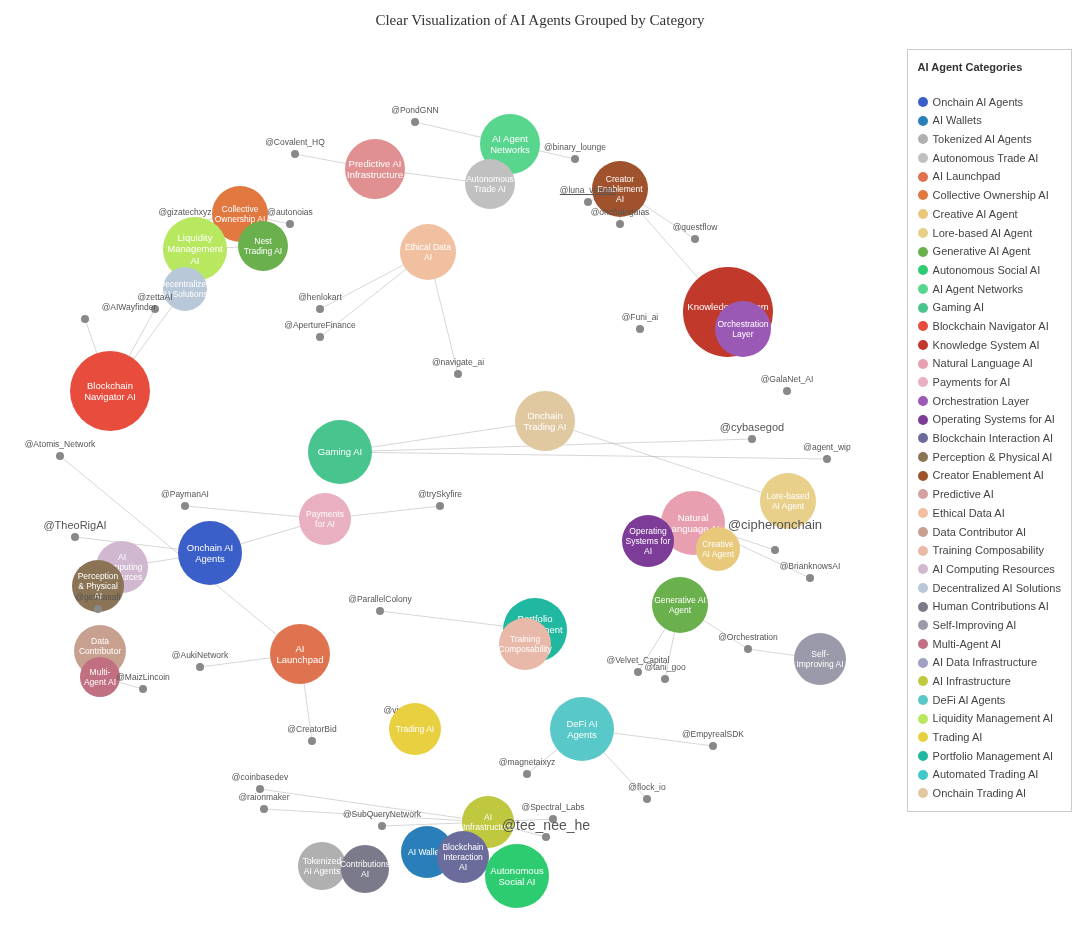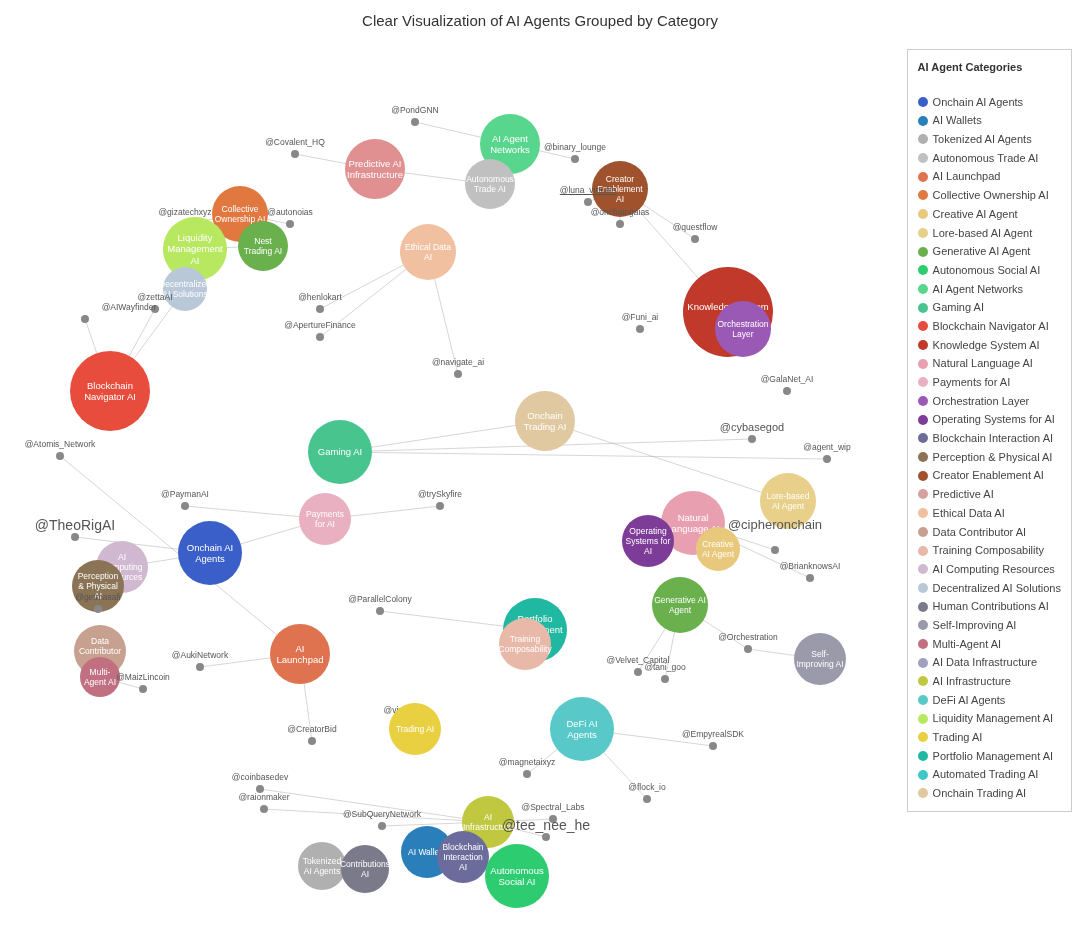--- a/index.html
+++ b/index.html
@@ -10,20 +10,21 @@
       height: 934px;
       overflow: hidden;
       position: relative;
     }
     #chart-title {
       text-align: center;
       font-size: 15px;
       color: #333;
       padding-top: 12px;
       font-weight: normal;
+      font-family: Liberation Serif, serif;
     }
     #main-container {
       position: relative;
       width: 1080px;
       height: 910px;
     }
     #graph-area {
       position: absolute;
       left: 0; top: 0;
       width: 900px;
@@ -219,21 +220,21 @@
       <div class="node-label" style="left: 440px; top: 465px; font-size: 8.5px; color: rgb(85, 85, 85);">@trySkyfire</div>
       <div class="node" style="left: 440px; top: 477px; width: 8px; height: 8px; background: rgb(136, 136, 136);"></div>
       <div class="node" style="left: 325px; top: 490px; width: 52px; height: 52px; background: rgb(232, 176, 192); font-size: 8.5px;">Payments for AI</div>
       <div class="node" style="left: 693px; top: 494px; width: 64px; height: 64px; background: rgb(232, 160, 176); font-size: 9.5px;">Natural Language AI</div>
       <div class="node" style="left: 648px; top: 512px; width: 52px; height: 52px; background: rgb(125, 60, 152); font-size: 8.5px;">Operating Systems for AI</div>
       <div class="node" style="left: 718px; top: 520px; width: 44px; height: 44px; background: rgb(232, 200, 122); font-size: 8.5px;">Creative AI Agent</div>
       <div class="node-label" style="left: 775px; top: 495px; font-size: 13px; color: rgb(85, 85, 85);">@cipheronchain</div>
       <div class="node" style="left: 775px; top: 521px; width: 8px; height: 8px; background: rgb(136, 136, 136);"></div>
       <div class="node-label" style="left: 810px; top: 537px; font-size: 8.5px; color: rgb(85, 85, 85);">@BrianknowsAI</div>
       <div class="node" style="left: 810px; top: 549px; width: 8px; height: 8px; background: rgb(136, 136, 136);"></div>
-      <div class="node-label" style="left: 75px; top: 496px; font-size: 14px; color: rgb(85, 85, 85);">@TheoRigAI</div>
+      <div class="node-label" style="left: 75px; top: 496px; font-size: 11px; color: rgb(85, 85, 85);">@TheoRigAI</div>
       <div class="node" style="left: 75px; top: 508px; width: 8px; height: 8px; background: rgb(136, 136, 136);"></div>
       <div class="node" style="left: 122px; top: 538px; width: 52px; height: 52px; background: rgb(208, 184, 208); font-size: 8.5px;">AI Computing Resources</div>
       <div class="node" style="left: 210px; top: 524px; width: 64px; height: 64px; background: rgb(58, 95, 200); font-size: 9.5px;">Onchain AI Agents</div>
       <div class="node" style="left: 98px; top: 557px; width: 52px; height: 52px; background: rgb(139, 115, 85); font-size: 8.5px;">Perception &amp; Physical AI</div>
       <div class="node-label" style="left: 98px; top: 568px; font-size: 8.5px; color: rgb(85, 85, 85);">@getmasafi</div>
       <div class="node" style="left: 98px; top: 580px; width: 8px; height: 8px; background: rgb(136, 136, 136);"></div>
       <div class="node" style="left: 680px; top: 576px; width: 56px; height: 56px; background: rgb(106, 176, 76); font-size: 8.5px;">Generative AI Agent</div>
       <div class="node-label" style="left: 748px; top: 608px; font-size: 8.5px; color: rgb(85, 85, 85);">@Orchestration</div>
       <div class="node" style="left: 748px; top: 620px; width: 8px; height: 8px; background: rgb(136, 136, 136);"></div>
       <div class="node-label" style="left: 638px; top: 631px; font-size: 8.5px; color: rgb(85, 85, 85);">@Velvet_Capital</div>

